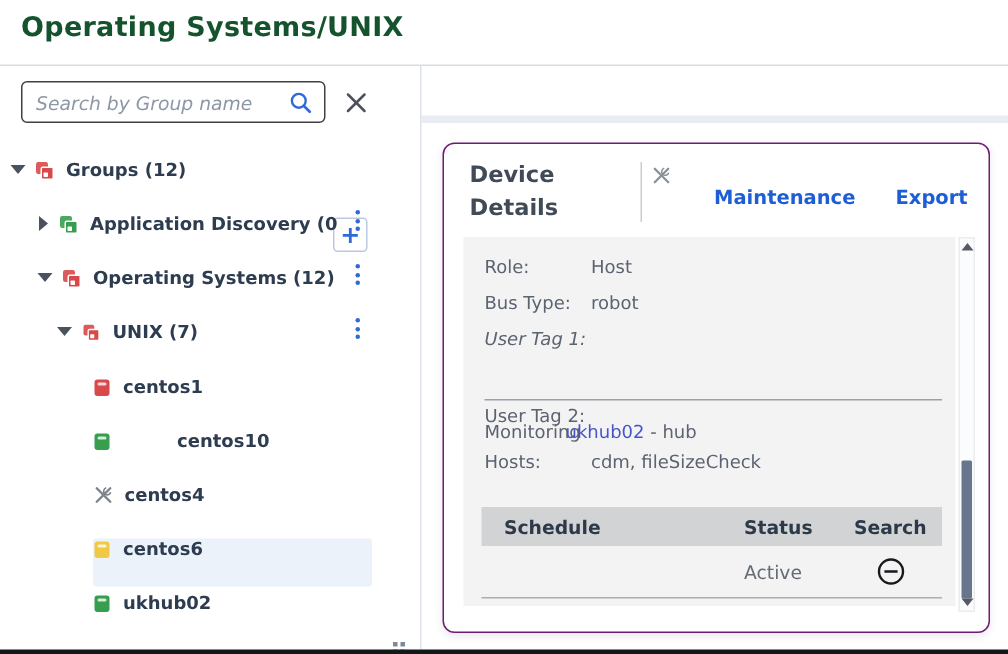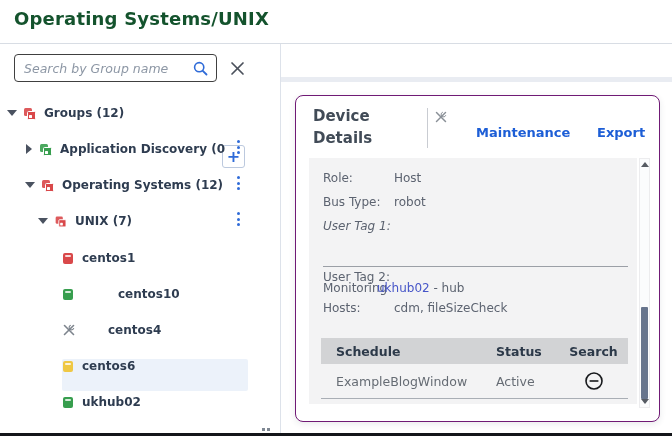--- a/index.html
+++ b/index.html
@@ -152,21 +152,21 @@
     </div>
 
   <div class="tree-row" style="left:63px; top:202px;">
     <span class="dicon" style="background-color: rgb(217, 72, 74);"></span>
     <span class="tlabel">centos1</span>
   </div>
   <div class="tree-row" style="left:63px; top:238px;gap:36px;">
     <span class="dicon" style="background-color: rgb(55, 158, 78);"></span>
     <span class="tlabel">centos10</span>
   </div>
-  <div class="tree-row" style="left:63px; top:274px;gap:25px;">
+  <div class="tree-row" style="left:63px; top:274px;">
     <svg class="wicon" viewBox="0 0 12 12">
       <path d="M1.5 10.5 L10.5 1.5" stroke="#7d848d" stroke-width="1.6" stroke-linecap="round"></path>
       <path d="M1.5 1.5 L10.5 10.5" stroke="#7d848d" stroke-width="1.6" stroke-linecap="round"></path>
       <path d="M7.8 1.2 a2.4 2.4 0 1 0 3 3" fill="none" stroke="#7d848d" stroke-width="1.1"></path>
     </svg>
     <span class="tlabel">centos4</span>
   </div>
   <div class="tree-row" style="left:63px; top:310px;">
     <span class="dicon" style="background-color: rgb(239, 200, 68);"></span>
     <span class="tlabel">centos6</span>
@@ -213,21 +213,20 @@
     <span class="mon-line1"><span class="host-link" style="color: rgb(70, 85, 200);">ukhub02</span><span> - hub</span></span>
     <span class="mon-line2">cdm, fileSizeCheck</span>
 
     <div class="sched-table">
       <div class="sched-head" style="background-color: rgb(210, 211, 213); padding-left: 36px;">
         <span class="col1">Schedule</span>
         <span class="col2">Status</span>
         <span class="col3">Search</span>
       </div>
       <div class="sched-row">
-        <span class="col1">ExampleBlogWindow</span>
         <span class="col2">Active</span>
         <span class="col3">
           <svg class="del-btn" viewBox="0 0 20 20">
             <circle cx="10" cy="10" r="8" fill="none" stroke="#17191c" stroke-width="1.6"></circle>
             <line x1="5.6" y1="10" x2="14.4" y2="10" stroke="#17191c" stroke-width="1.6"></line>
           </svg>
         </span>
       </div>
     </div>
   </div>

